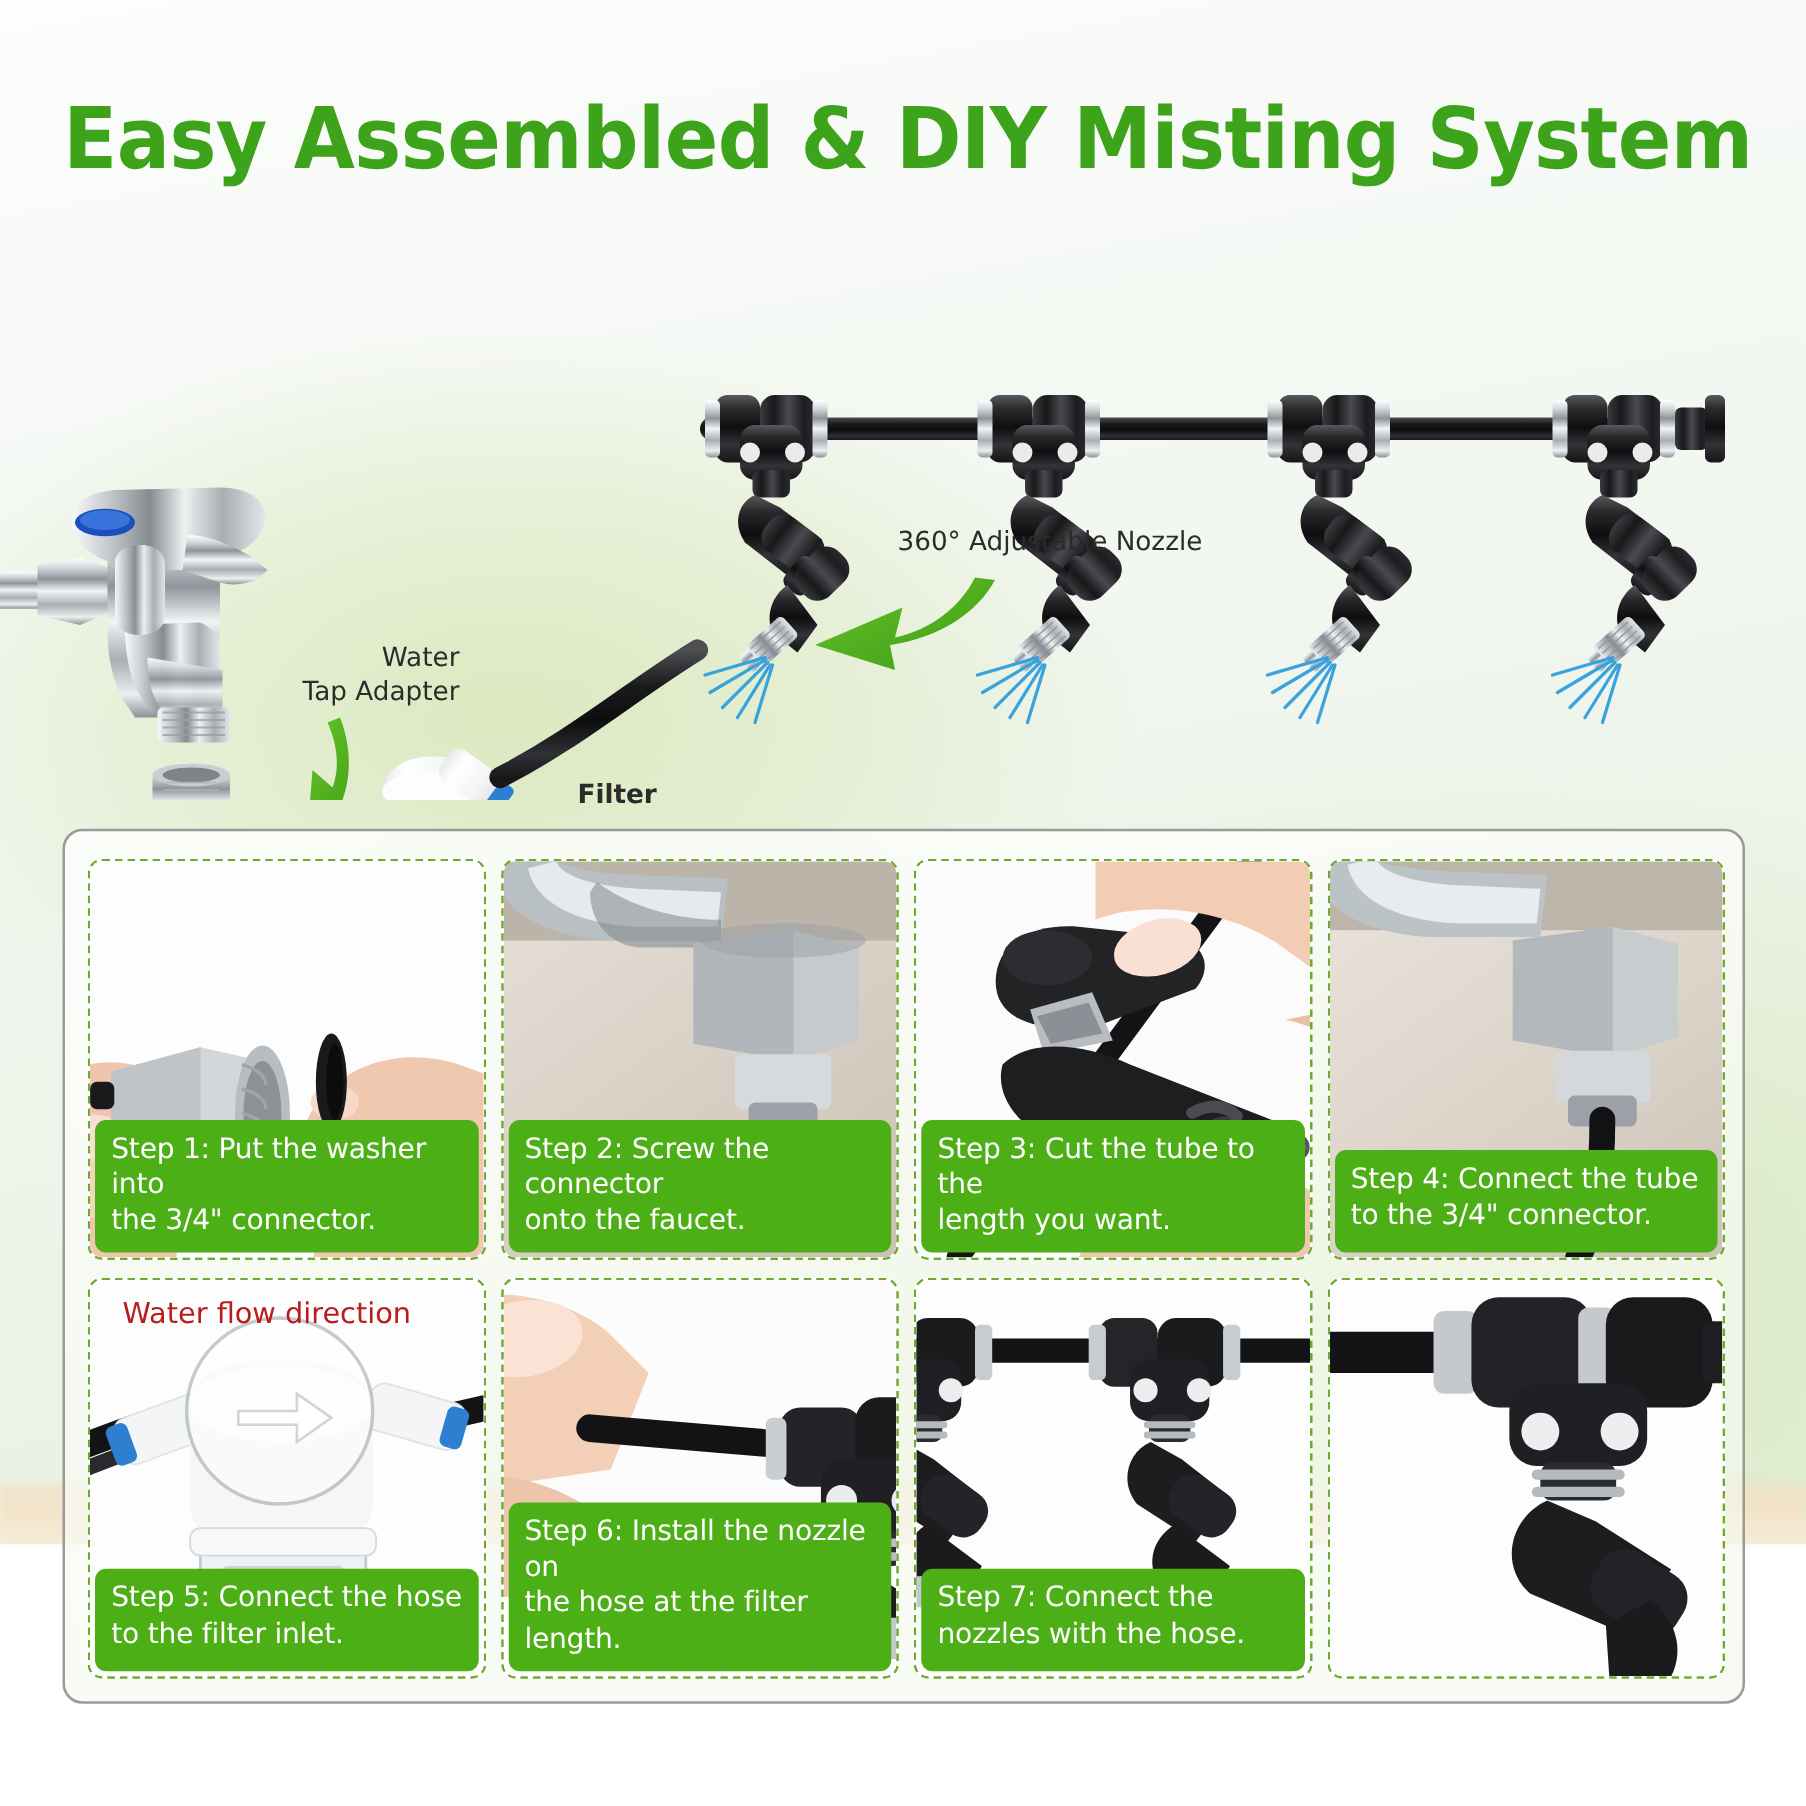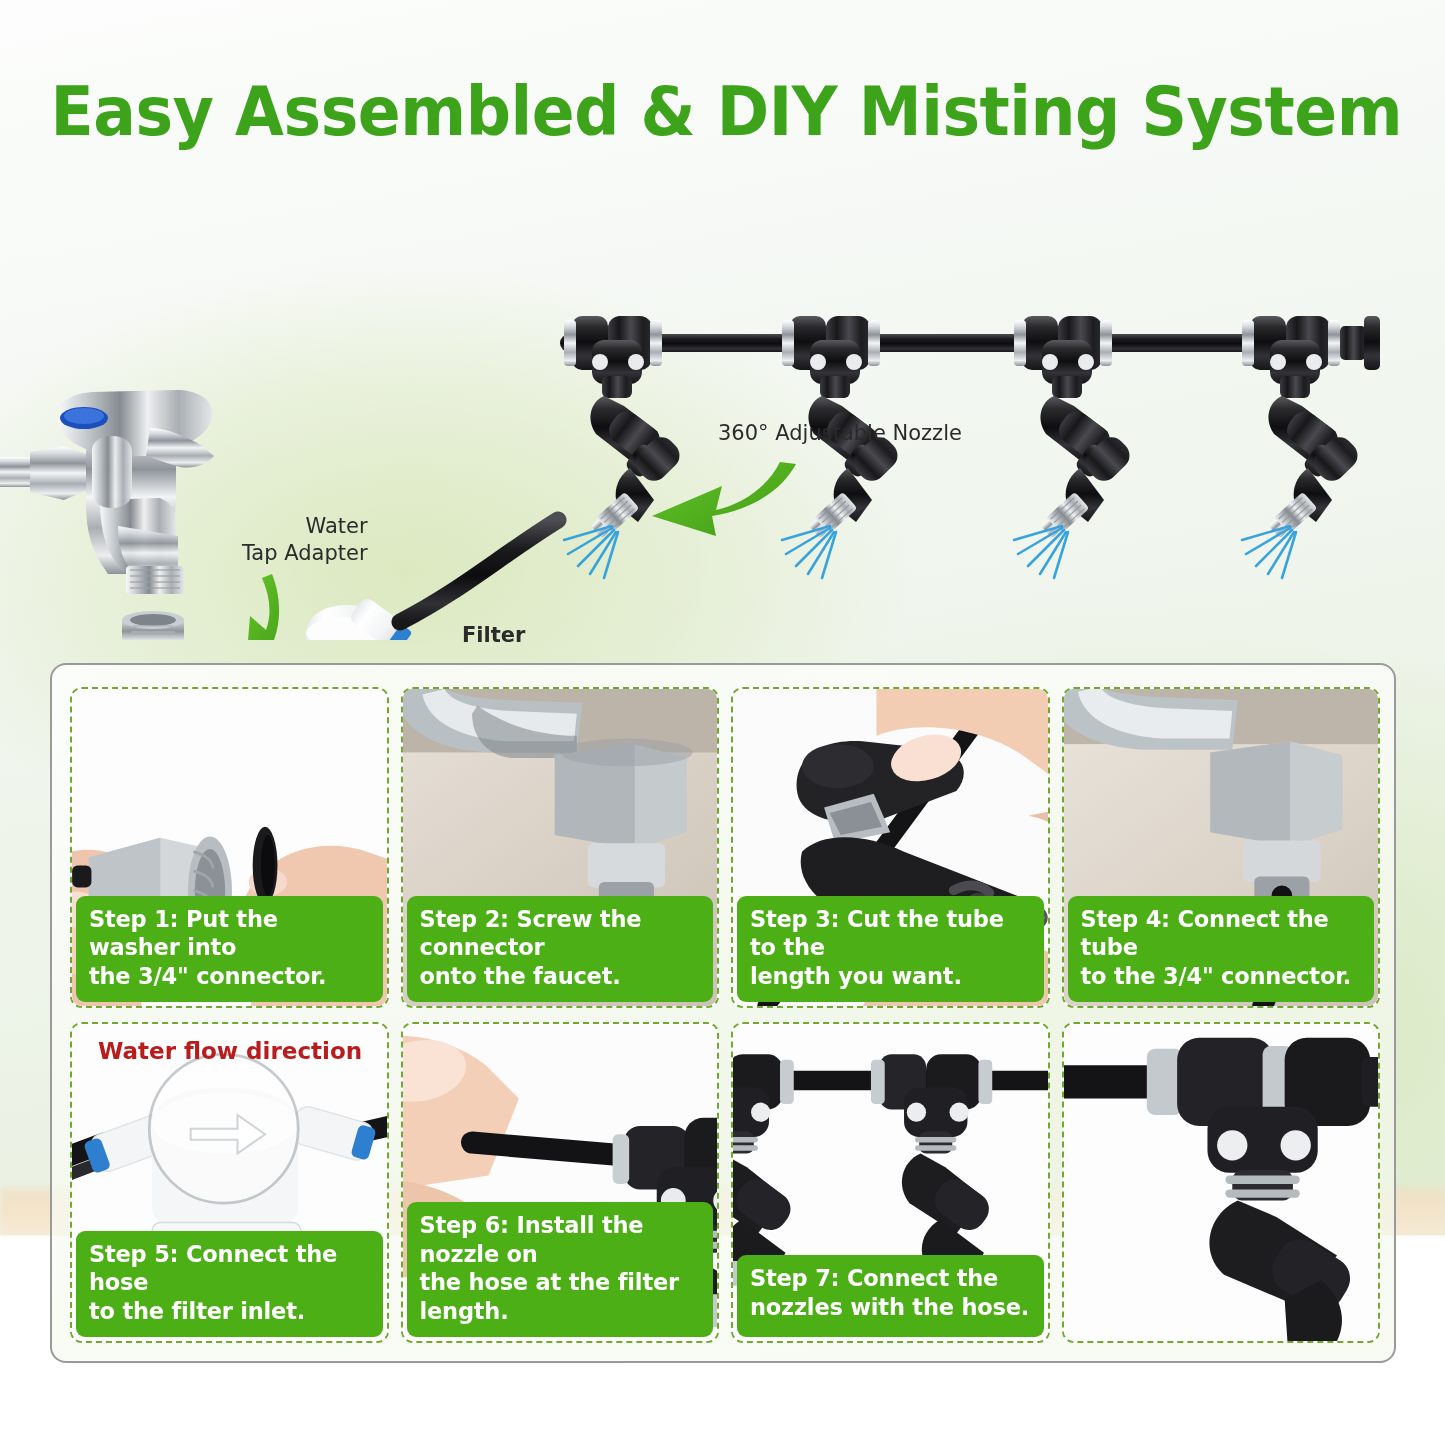--- a/index.html
+++ b/index.html
@@ -75,21 +75,20 @@
     grid-template-rows: repeat(2, 1fr);
     column-gap: 12px;
     row-gap: 14px;
   }
   .step {
     position: relative;
     border: 2px dashed #6faa2e;
     border-radius: 12px;
     background: #ffffff;
     overflow: hidden;
-    font-weight: bold;
   }
   .step-photo {
     position: absolute; inset: 0;
     background: #fff;
     overflow: hidden;
   }
   .step-caption {
     position: absolute;
     left: 4px; right: 4px; bottom: 4px;
     background: #4caf16;

